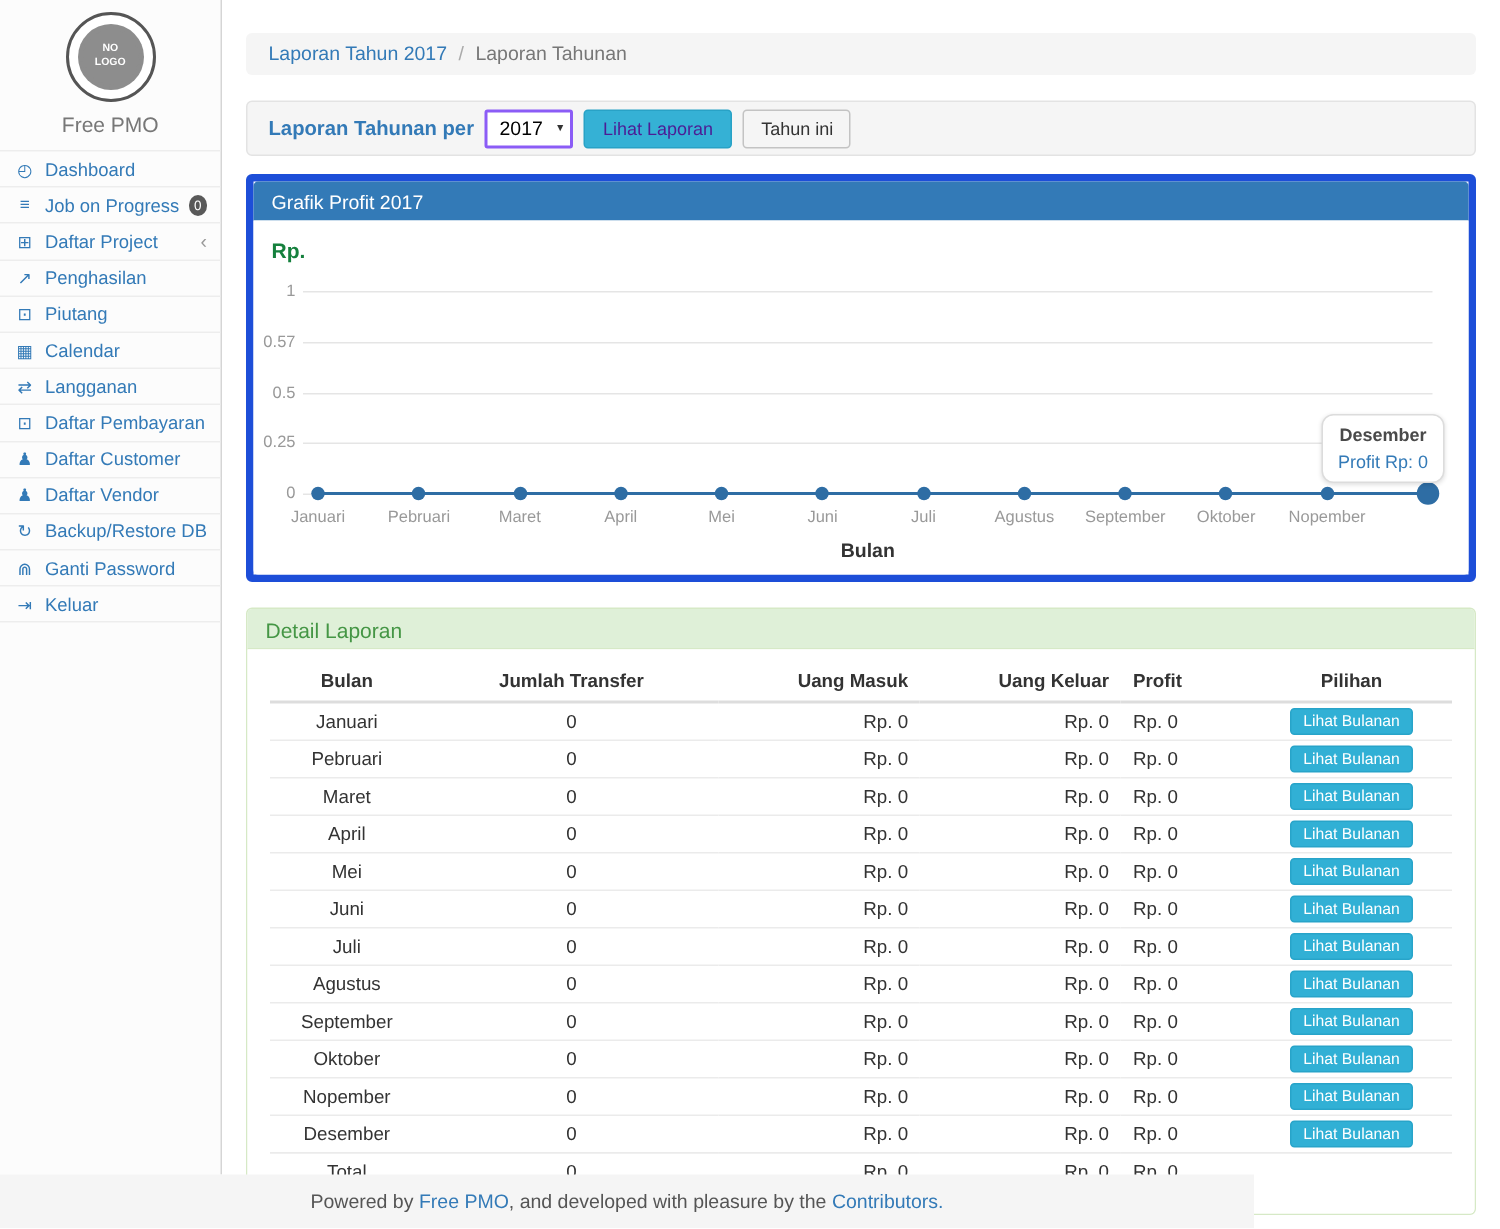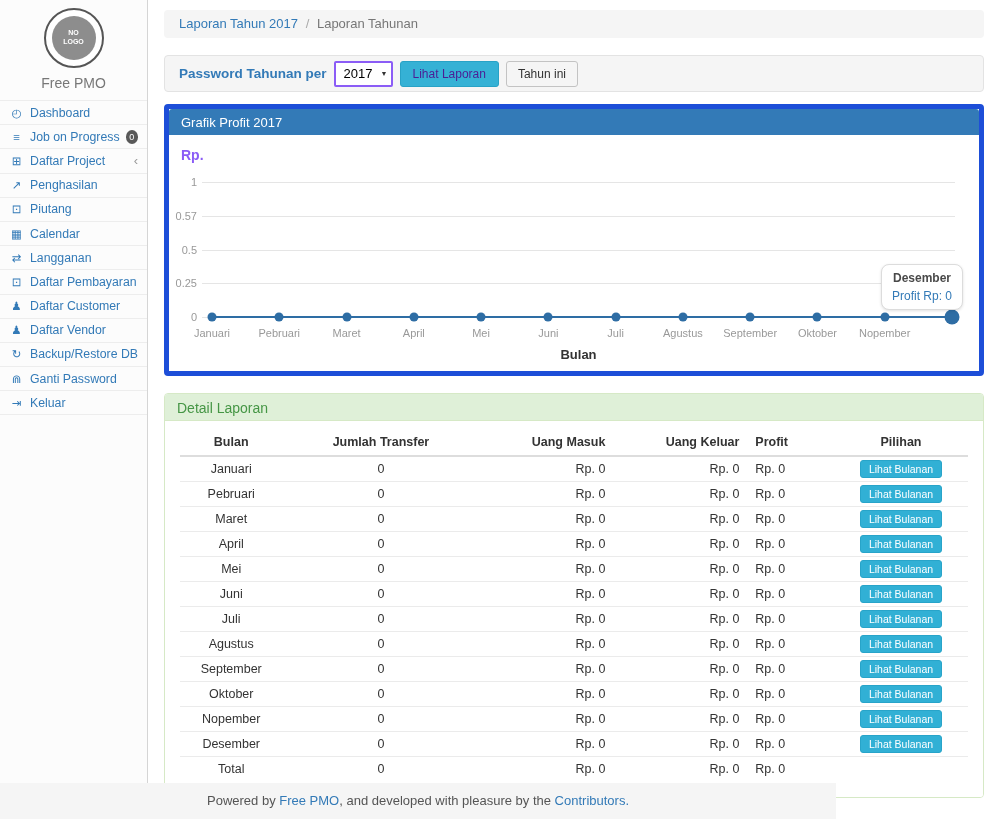--- a/index.html
+++ b/index.html
@@ -21,21 +21,21 @@
   .menu-item { display:flex; align-items:center; gap:6px; height:24.2px; padding:0 9px;
                border-bottom:1px solid #ededed; color:#337ab7; font-size:12.3px; cursor:pointer; }
   .mi-icon { width:15px; text-align:center; font-size:11.5px; flex:0 0 15px; }
   .mi-label { white-space:nowrap; }
   .mi-badge { margin-left:auto; background:#595959; color:#fff; border-radius:50%;
               width:14px; height:14px; font-size:9px; line-height:14px; text-align:center; }
   .mi-chevron { margin-left:auto; color:#999; font-size:13px; }
 
   
   .content { position:absolute; left:148px; top:0; width:852px; height:783px;
-             background:#fff; padding:0 16px; }
+             background:#fff; padding:12px 16px; }
   .breadcrumb { margin-top:10px; background:#f5f5f5; border-radius:4px;
                 padding:6px 15px; font-size:13px; color:#777; height:28px; }
   .breadcrumb a, a { color:#337ab7; text-decoration:none; }
   .bc-sep { margin:0 4px; color:#aaa; }
 
   .well { margin-top:17px; background:#f5f5f5; border:1px solid #e3e3e3; border-radius:4px;
           padding:5px 14px; height:37px; display:flex; align-items:center; gap:7px; }
   .well-label { color:#337ab7; font-weight:bold; font-size:13.5px; }
   .select-wrap { position:relative; }
   .select-wrap select { appearance:none; -webkit-appearance:none; width:59px; height:26px;
@@ -48,21 +48,21 @@
               font-size:12px; padding:5px 12px; }
   .btn-default { background:#f5f5f5; border:1px solid #c3c3c3; color:#333;
               font-size:12px; padding:5px 11px; }
 
   
   .panel { border-radius:4px; }
   .panel-primary { margin-top:12px; border:5px solid #1d4ed8; }
   .panel-primary .panel-heading { background:#337ab7; color:#fff; font-size:13px;
         padding:6px 12px; border-radius:3px 3px 0 0; height:26px; }
   .chart-area { position:relative; height:236px; background:#fff; border-radius:0 0 3px 3px; }
-  .y-axis-title { position:absolute; left:12px; top:12px; font-weight:bold; font-size:14px; color:#8b5cf6; }
+  .y-axis-title { position:absolute; left:12px; top:12px; font-weight:bold; font-size:14px; color:#15803d; }
   .grid-line { position:absolute; left:33px; width:753px; height:1px; background:#e5e5e5; }
   .y-tick { position:absolute; left:0; width:28px; text-align:right; font-size:11px; color:#999; }
   .series-line { position:absolute; left:43px; width:740px; height:2px; background:#2e6da4; top:181px; }
   .dot { position:absolute; width:9px; height:9px; border-radius:50%; background:#2e6da4;
          top:182px; transform:translate(-50%,-50%); }
   .dot.big { width:15px; height:15px; }
   .x-lab { position:absolute; top:192px; transform:translateX(-50%); font-size:11px; color:#999; white-space:nowrap; }
   .x-axis-title { position:absolute; left:33px; width:753px; top:212px; text-align:center;
                   font-weight:bold; font-size:13px; color:#333; }
   .chart-tooltip { position:absolute; right:16px; top:129px; background:#fff; border:1px solid #dcdcdc;
@@ -167,21 +167,21 @@
 
   <div class="content">
 
     <div class="breadcrumb">
       <a href="#">Laporan Tahun 2017</a>
       <span class="bc-sep">/</span>
       <span>Laporan Tahunan</span>
     </div>
 
     <div class="well">
-      <span class="well-label">Password Tahunan per</span>
+      <span class="well-label">Laporan Tahunan per</span>
       <span class="select-wrap">
         <select><option>2017</option></select>
       </span>
       <button class="btn btn-info">Lihat Laporan</button>
       <button class="btn btn-default">Tahun ini</button>
     </div>
 
     <div class="panel panel-primary">
       <div class="panel-heading">Grafik Profit 2017</div>
       <div class="chart-area">

